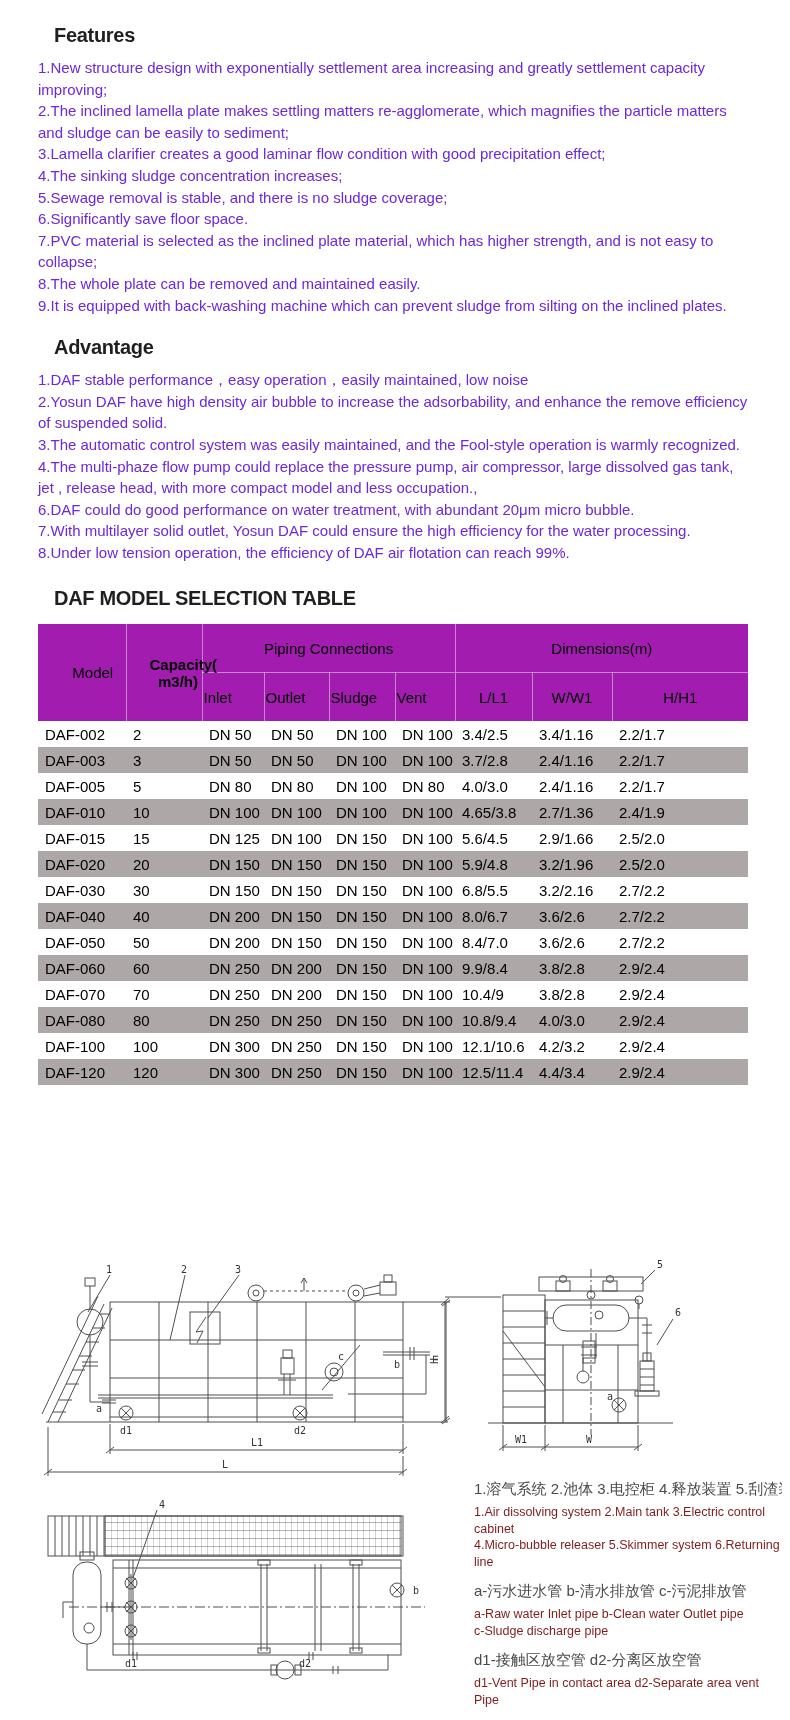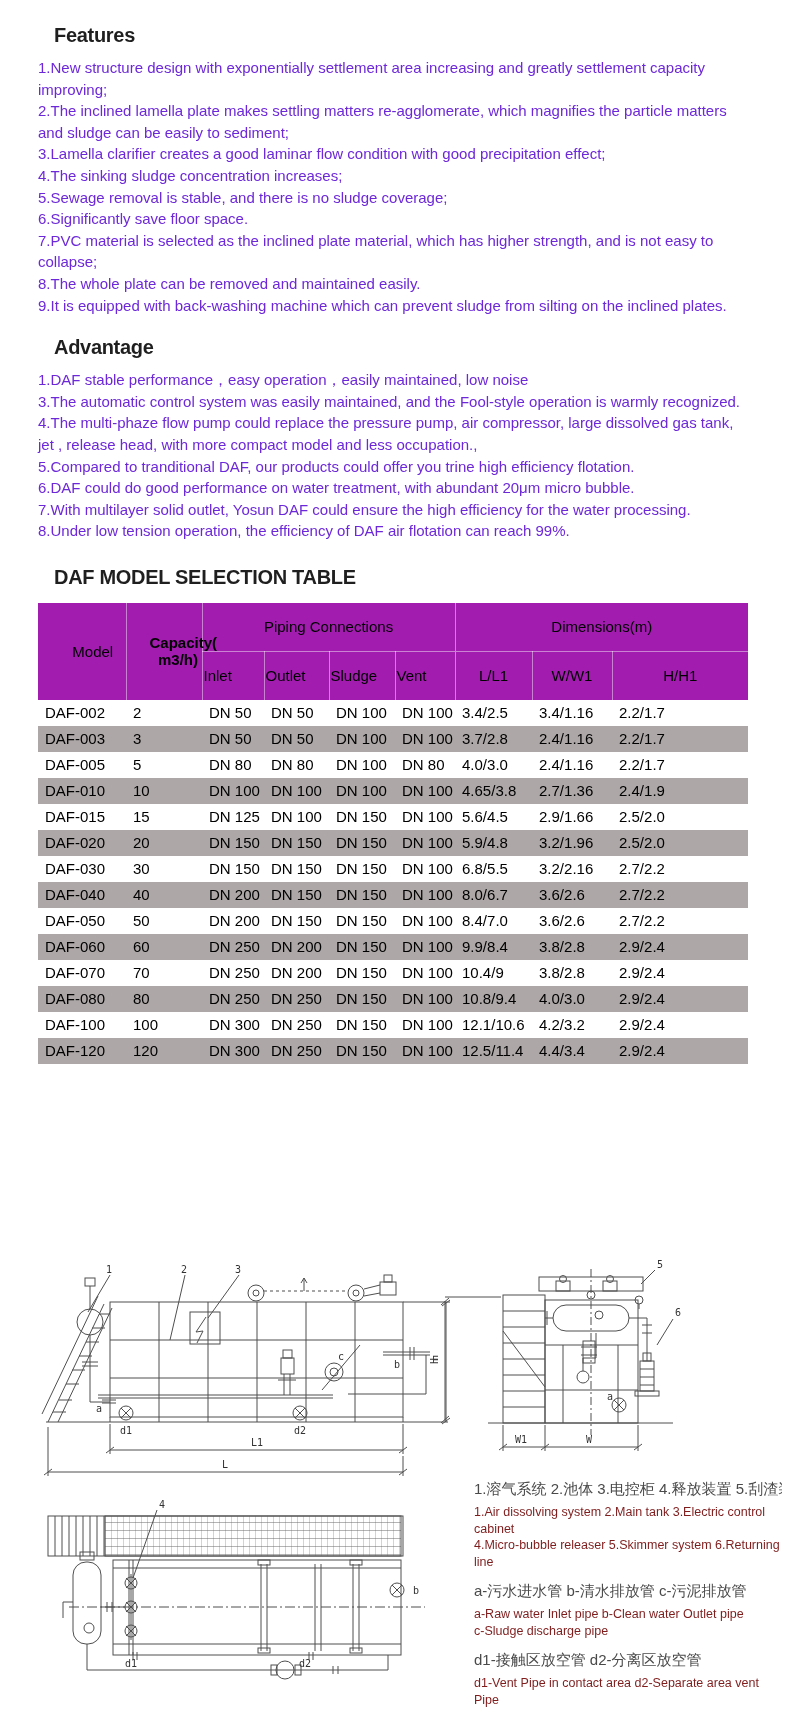--- a/index.html
+++ b/index.html
@@ -47,23 +47,23 @@
         <p>5.Sewage removal is stable, and there is no sludge coverage;</p>
         <p>6.Significantly save floor space.</p>
         <p>7.PVC material is selected as the inclined plate material, which has higher strength, and is not easy to collapse;</p>
         <p>8.The whole plate can be removed and maintained easily.</p>
         <p>9.It is equipped with back-washing machine which can prevent sludge from silting on the inclined plates.</p>
       </div>
 
     <h2 class="sec-heading gap-lg">Advantage</h2>
     <div class="para" id="advantage-list">
         <p>1.DAF stable performance，easy operation，easily maintained, low noise</p>
+        <p>2.Yosun DAF have high density air bubble to increase the adsorbability, and enhance the remove  efficiency of suspended solid.</p>
         <p>3.The automatic control system was easily maintained, and the Fool-style operation is warmly recognized.</p>
         <p>4.The multi-phaze flow pump could replace the pressure pump, air compressor, large dissolved gas tank, jet , release head, with more compact model and less occupation.,</p>
-        <p>5.Compared to tranditional DAF,  our products could offer you trine high efficiency flotation.</p>
         <p>6.DAF could do good performance on  water treatment, with abundant 20μm  micro bubble.</p>
         <p>7.With multilayer solid outlet, Yosun DAF could ensure the high efficiency for the water processing.</p>
         <p>8.Under low tension operation,  the efficiency of DAF air flotation can reach 99%.</p>
       </div>
 
     <h2 class="sec-heading gap-md" style="margin-bottom:0;">DAF MODEL SELECTION TABLE</h2>
 
     <table class="daf">
       <colgroup>
         <col style="width:88px">

